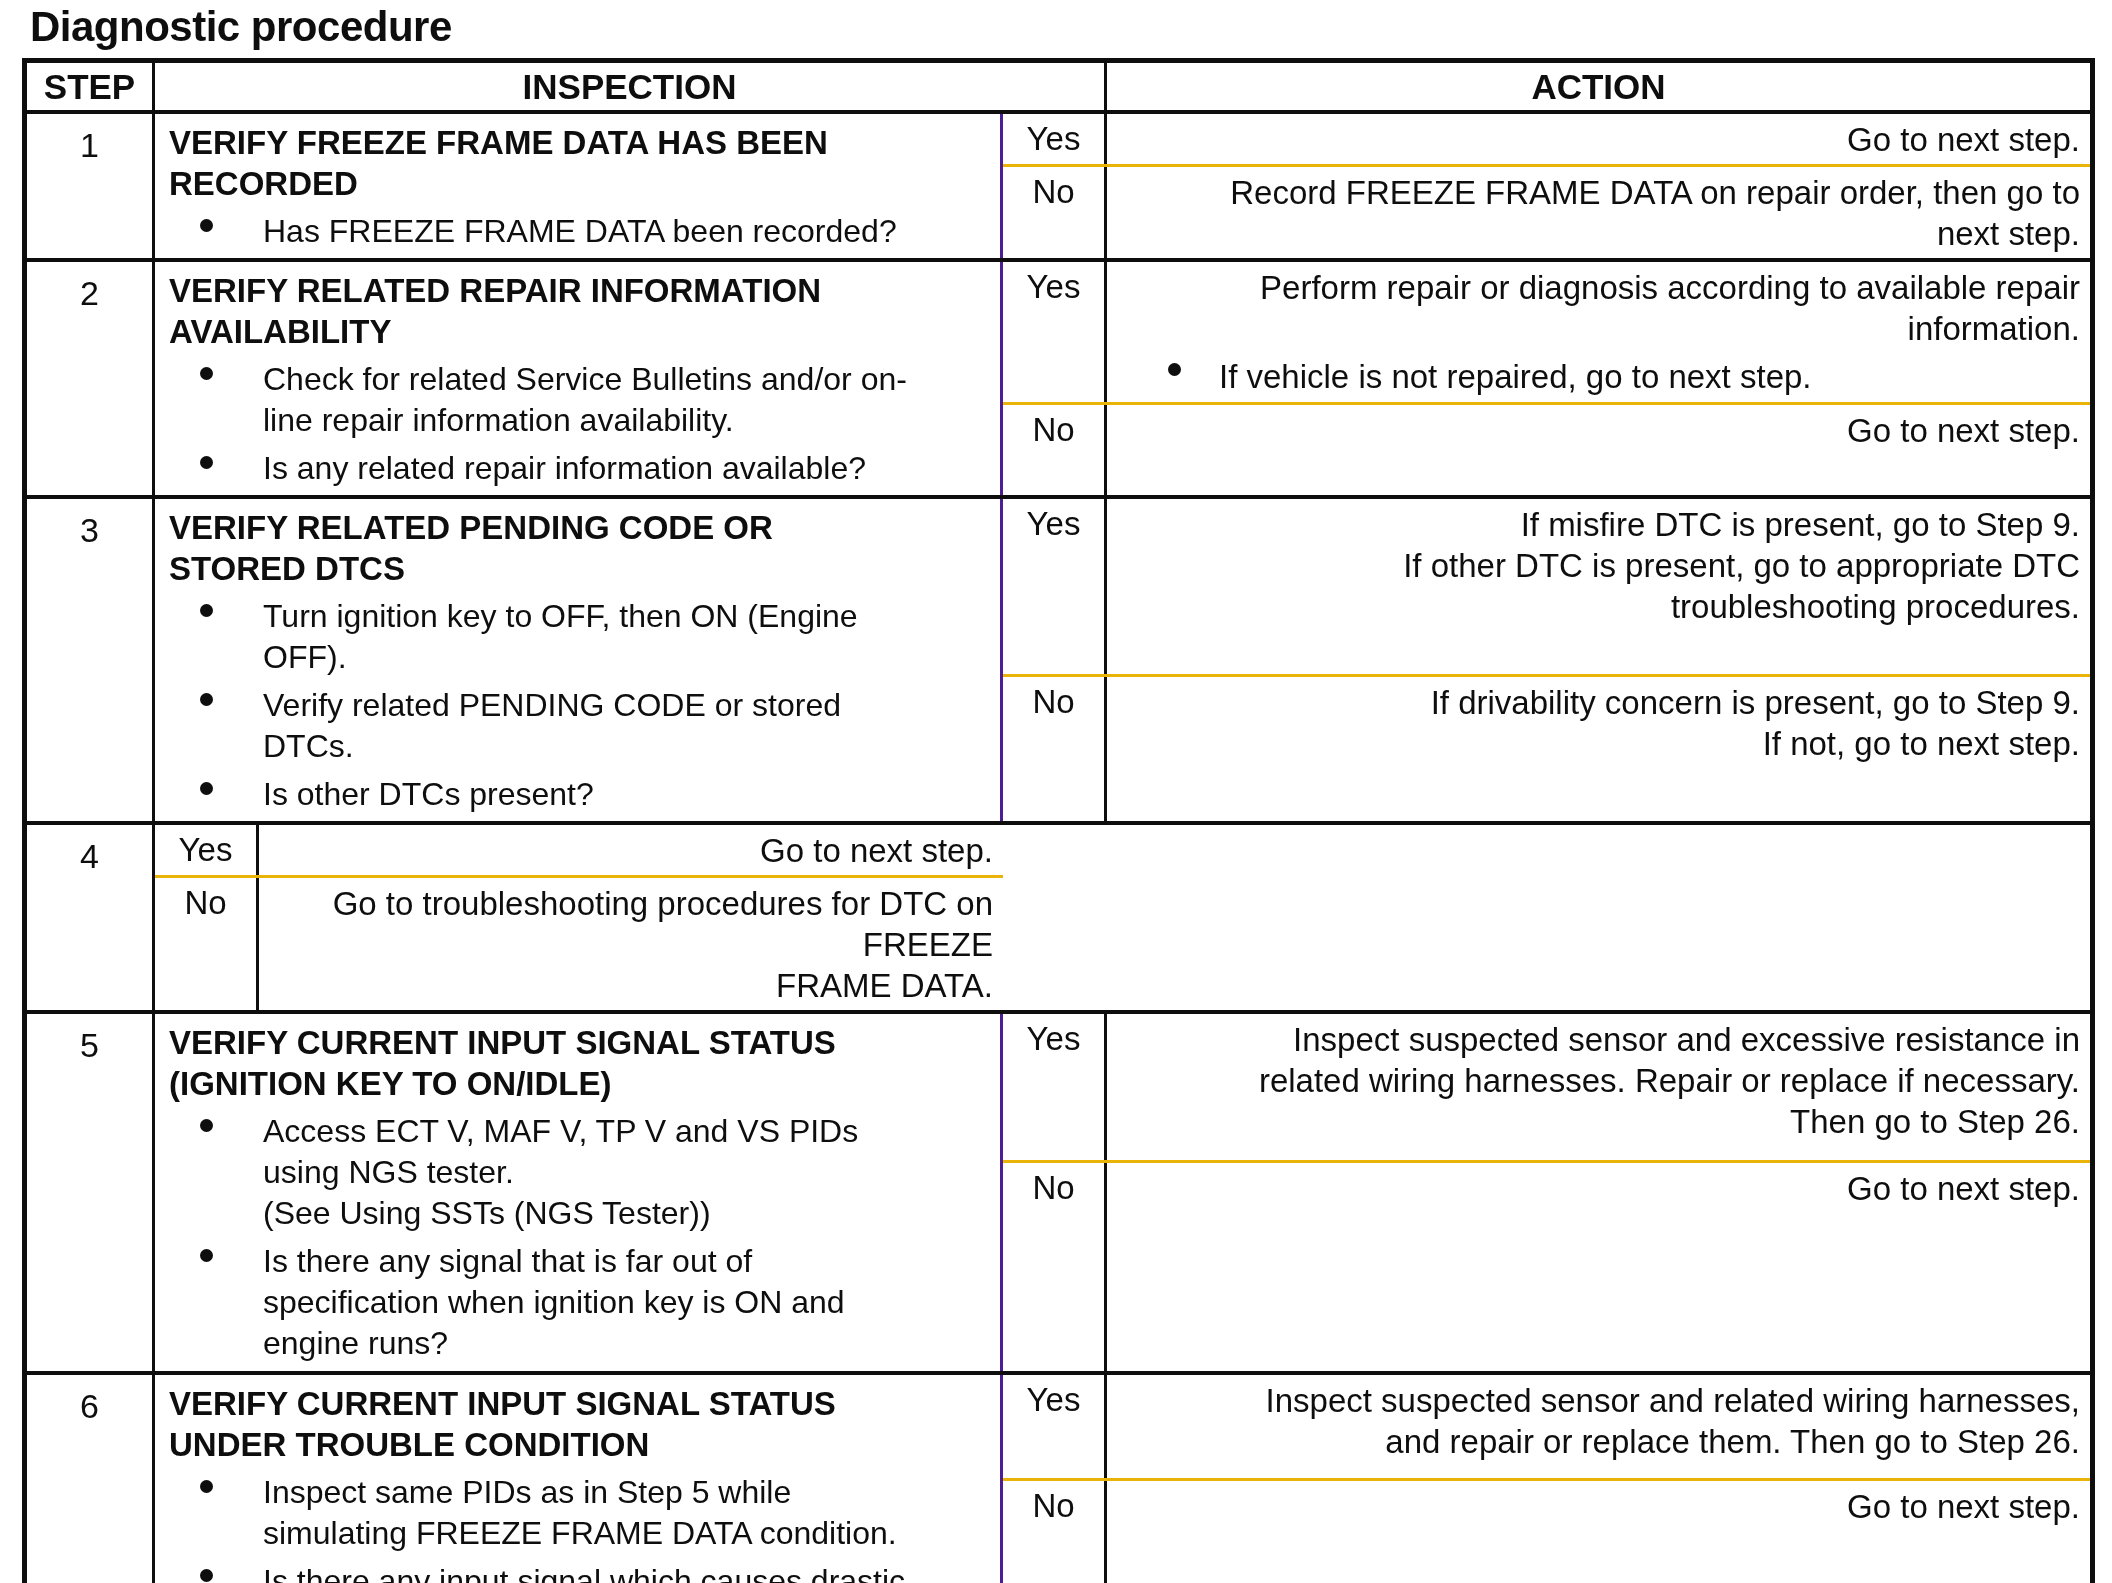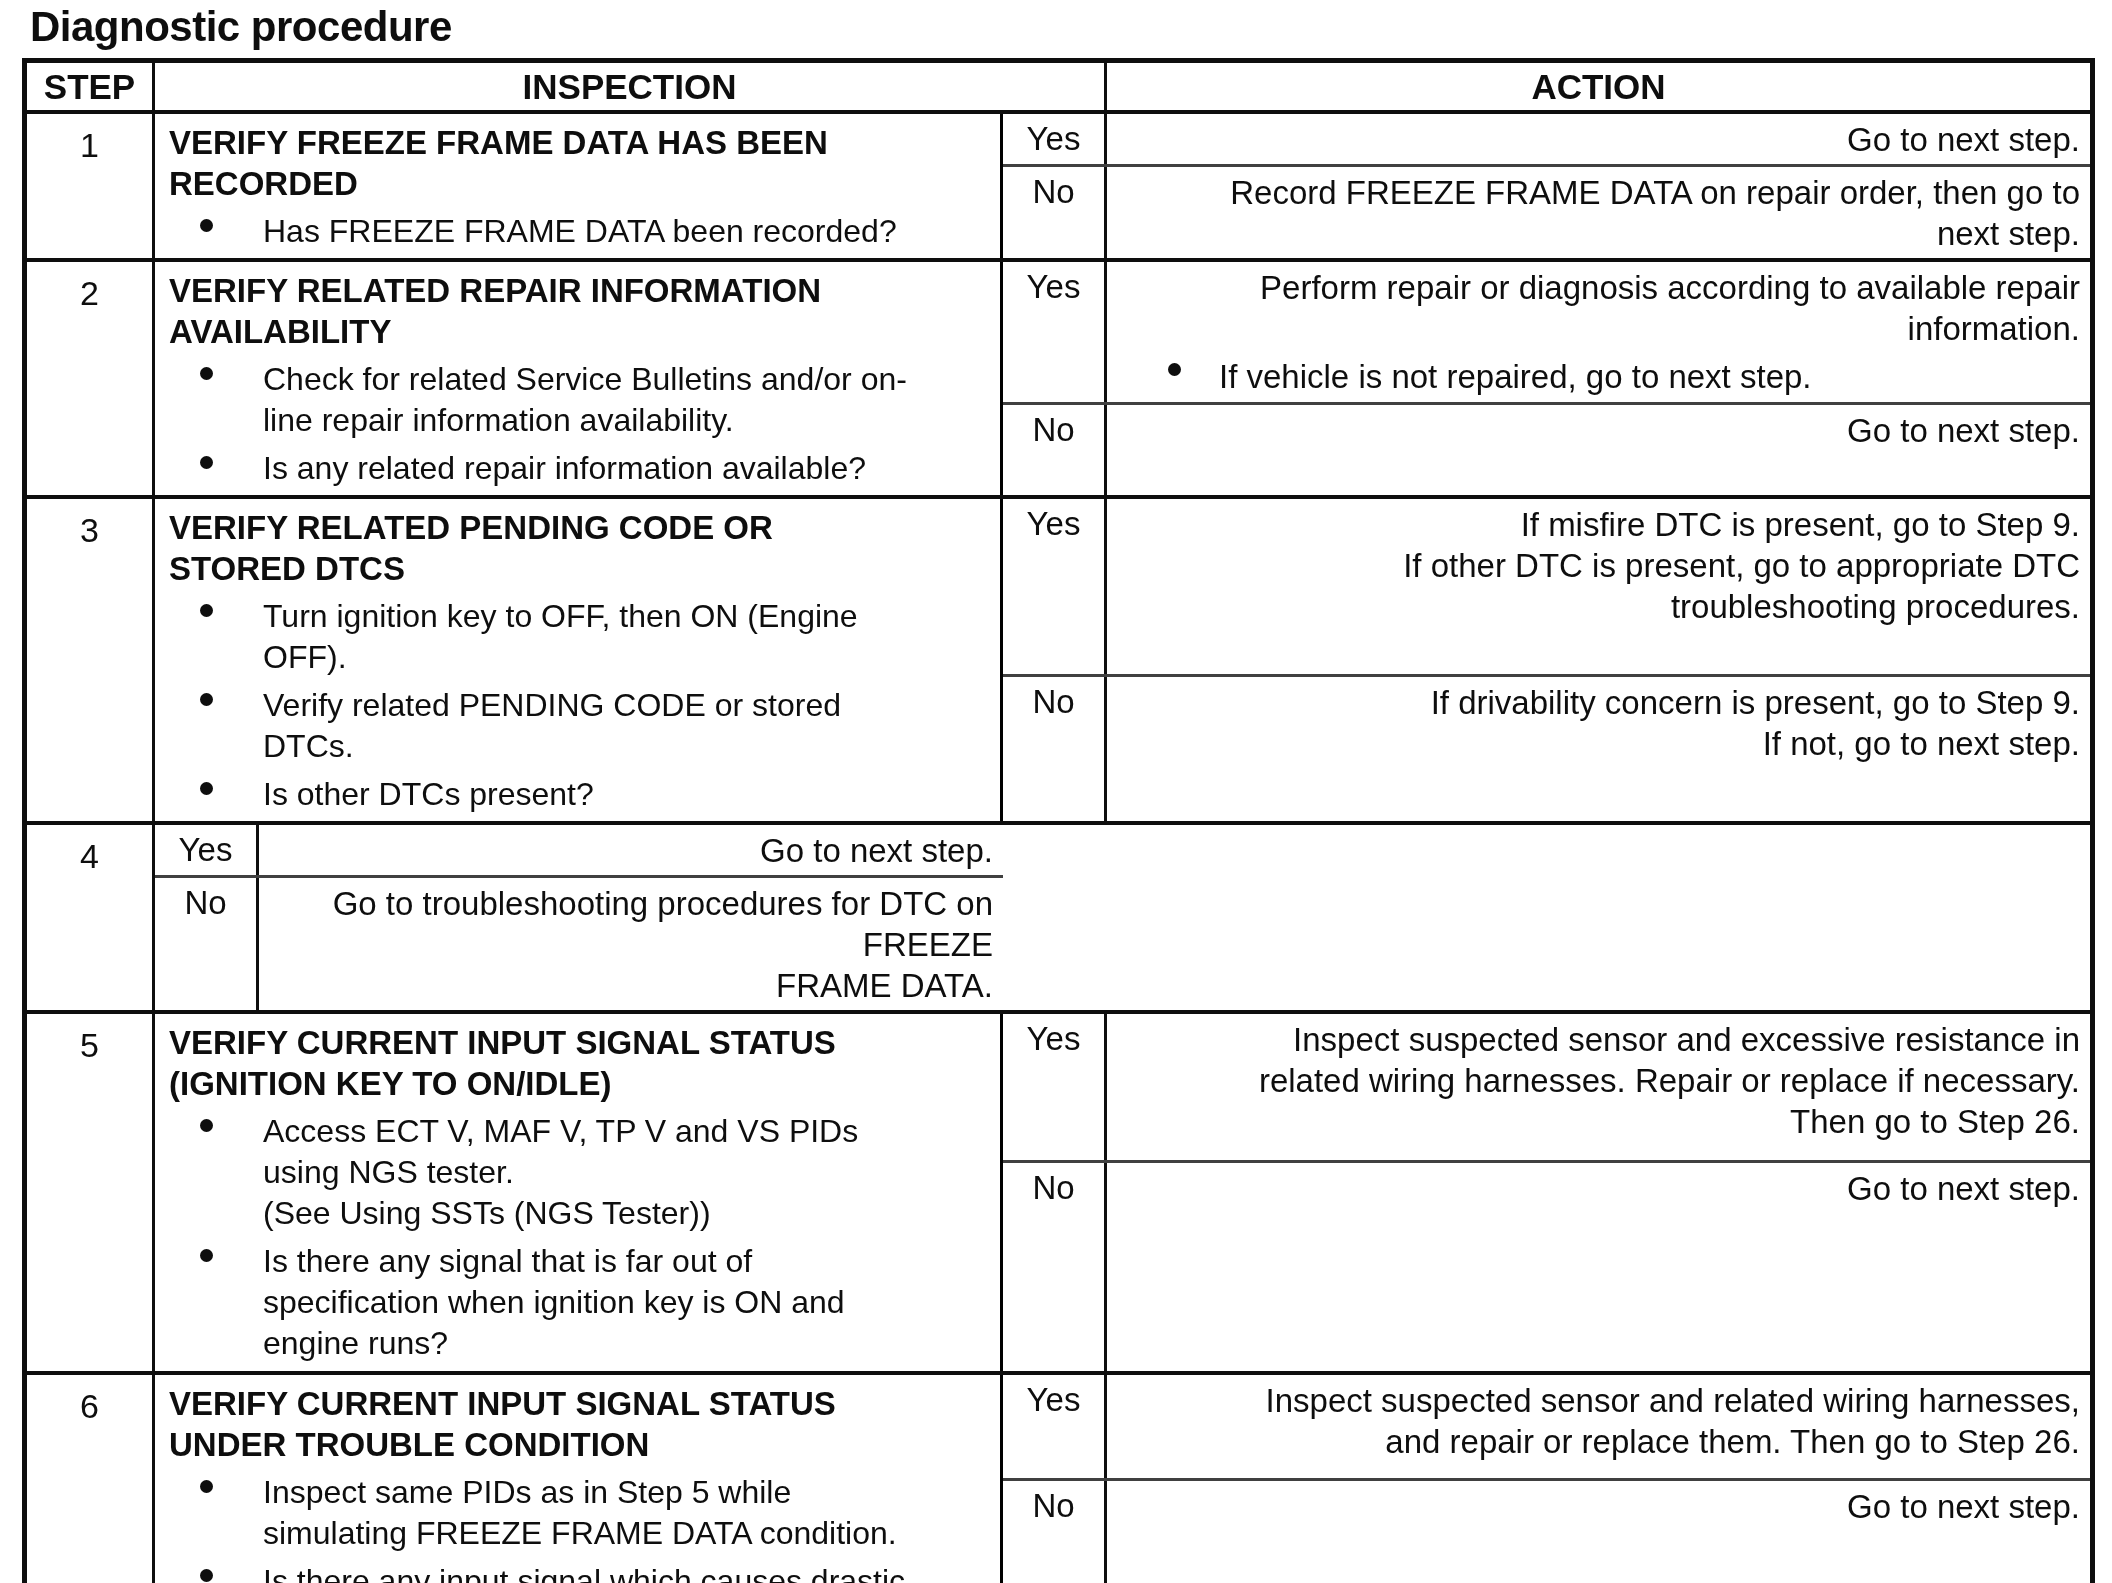--- a/index.html
+++ b/index.html
@@ -28,35 +28,35 @@
     display:flex; align-items:center; justify-content:center;
     font-weight:bold; font-size:35px;
   }
   .hcell.last { border-right:none; }
   
   .trow { display:grid; grid-template-columns:128px 848px 1fr; border-top:4px solid #0e0e0e; }
   .step-cell {
     border-right:3px solid #0e0e0e;
     text-align:center; padding-top:12px; font-size:34px;
   }
-  .insp-cell { border-right:3px solid #000000; padding:4px 0 6px 0; }
+  .insp-cell { border-right:3px solid #4c1d95; padding:4px 0 6px 0; }
   .insp-title {
     font-weight:bold; font-size:33px; line-height:41px;
     padding:4px 6px 0 14px; white-space:pre-line;
   }
   .bullet { display:flex; margin-left:45px; padding-right:8px; }
   .dot {
     flex:0 0 13px; width:13px; height:13px; border-radius:50%;
     background:#0e0e0e; margin-top:15px;
   }
   .btext { margin-left:50px; font-size:32px; line-height:41px; white-space:pre-line;margin-top:7px; }
   
   .branch { display:flex; flex-direction:column; }
   .sub { display:grid; grid-template-columns:104px 1fr; }
-  .sub-no { border-top:3px solid #404040; flex:1 0 auto; }
+  .sub-no { border-top:3px solid #eab308; flex:1 0 auto; }
   .yn-cell {
     border-right:3px solid #0e0e0e;
     text-align:center; padding-top:6px; font-size:33px;
   }
   .act-cell { padding:5px 10px 4px 13px;text-align:right; }
   .atext { font-size:33px; line-height:41px; white-space:pre-line; }
   .act-bullet { display:flex; margin-left:48px; padding-right:8px; }
   .act-bullet .dot { margin-top:14px; }
   .act-bullet .btext { margin-left:38px; font-size:33px; }
   

